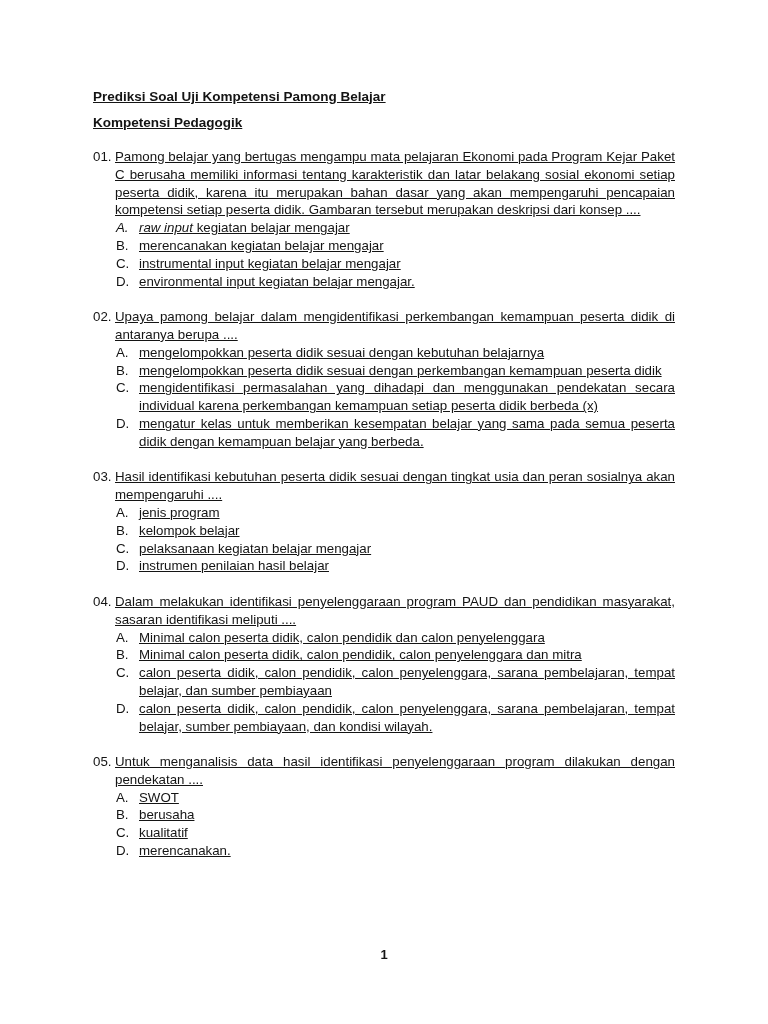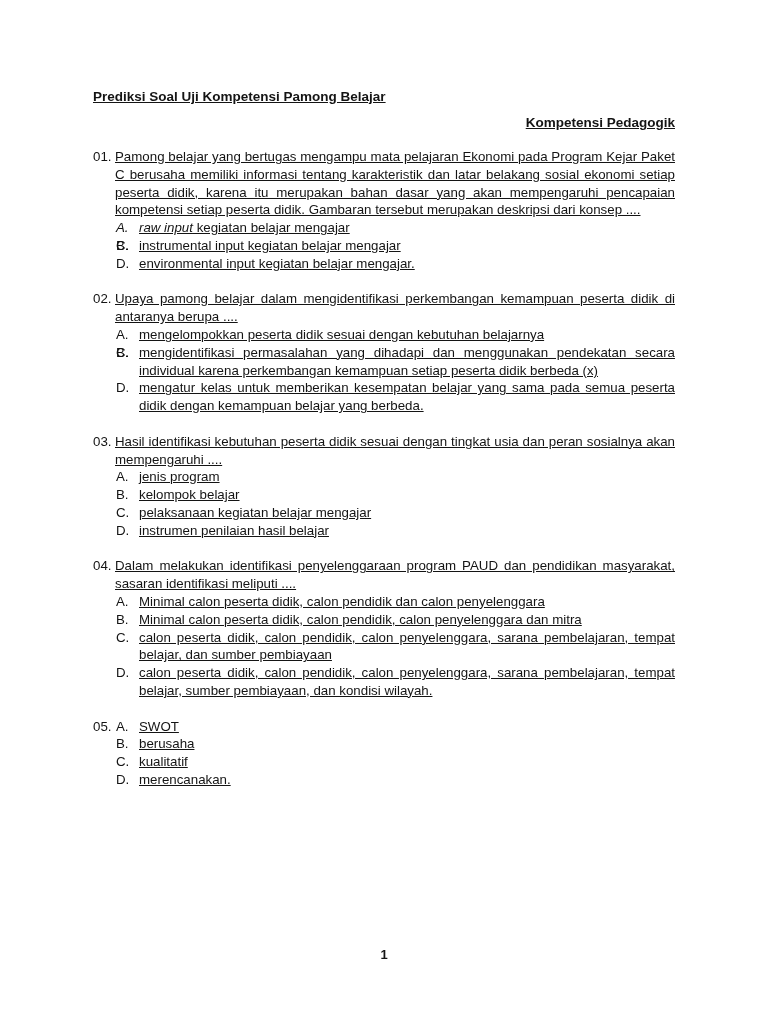--- a/index.html
+++ b/index.html
@@ -28,21 +28,20 @@
       line-height: 18px;
       margin: 0;
       height: 18px;
     }
     .subtitle {
       font-weight: bold;
       font-size: 13.5px;
       line-height: 18px;
       margin: 8px 0 0 0;
       height: 18px;
-      text-align: right;
     }
     .questions {
       margin-top: 16px;
     }
     .question {
       position: relative;
       font-size: 13.3px;
       line-height: 17.8px;
       margin-bottom: 17.8px;
     }
@@ -95,40 +94,40 @@
   <div class="questions">
 
     <div class="question">
       <span class="q-num">01.</span>
       <div class="q-text">Pamong belajar yang bertugas mengampu mata pelajaran Ekonomi pada Program Kejar Paket C berusaha memiliki informasi tentang karakteristik dan latar belakang sosial ekonomi setiap peserta didik, karena itu merupakan bahan dasar yang akan mempengaruhi pencapaian kompetensi setiap peserta didik. Gambaran tersebut merupakan deskripsi dari konsep ....</div>
       <ul class="options">
         <li class="option">
           <span class="opt-letter italic">A.</span><span class="italic">raw input</span><span> kegiatan belajar mengajar</span>
         </li>
         <li class="option">
-          <span class="opt-letter">B.</span>
+          <span class="opt-letter">B.</span><span>merencanakan kegiatan belajar mengajar</span>
         </li>
         <li class="option">
           <span class="opt-letter">C.</span><span>instrumental input kegiatan belajar mengajar</span>
         </li>
         <li class="option">
           <span class="opt-letter">D.</span><span>environmental input kegiatan belajar mengajar.</span>
         </li>
       </ul>
     </div>
 
     <div class="question">
       <span class="q-num">02.</span>
       <div class="q-text">Upaya pamong belajar dalam mengidentifikasi perkembangan kemampuan peserta didik di antaranya berupa ....</div>
       <ul class="options">
         <li class="option">
           <span class="opt-letter">A.</span><span>mengelompokkan peserta didik sesuai dengan kebutuhan belajarnya</span>
         </li>
         <li class="option">
-          <span class="opt-letter">B.</span>
+          <span class="opt-letter">B.</span><span>mengelompokkan peserta didik sesuai dengan perkembangan kemampuan peserta didik</span>
         </li>
         <li class="option">
           <span class="opt-letter">C.</span><span>mengidentifikasi permasalahan yang dihadapi dan menggunakan pendekatan secara individual karena perkembangan kemampuan setiap peserta didik berbeda (x)</span>
         </li>
         <li class="option">
           <span class="opt-letter">D.</span><span>mengatur kelas untuk memberikan kesempatan belajar yang sama pada semua peserta didik dengan kemampuan belajar yang berbeda.</span>
         </li>
       </ul>
     </div>
 
@@ -165,20 +164,21 @@
           <span class="opt-letter">C.</span><span>calon peserta didik, calon pendidik, calon penyelenggara, sarana pembelajaran, tempat belajar, dan sumber pembiayaan</span>
         </li>
         <li class="option">
           <span class="opt-letter">D.</span><span>calon peserta didik, calon pendidik, calon penyelenggara, sarana pembelajaran, tempat belajar, sumber pembiayaan, dan kondisi wilayah.</span>
         </li>
       </ul>
     </div>
 
     <div class="question">
       <span class="q-num">05.</span>
+      <div class="q-text">Untuk menganalisis data hasil identifikasi penyelenggaraan program dilakukan dengan pendekatan ....</div>
       <ul class="options">
         <li class="option">
           <span class="opt-letter">A.</span><span>SWOT</span>
         </li>
         <li class="option">
           <span class="opt-letter">B.</span><span>berusaha</span>
         </li>
         <li class="option">
           <span class="opt-letter">C.</span><span>kualitatif</span>
         </li>

